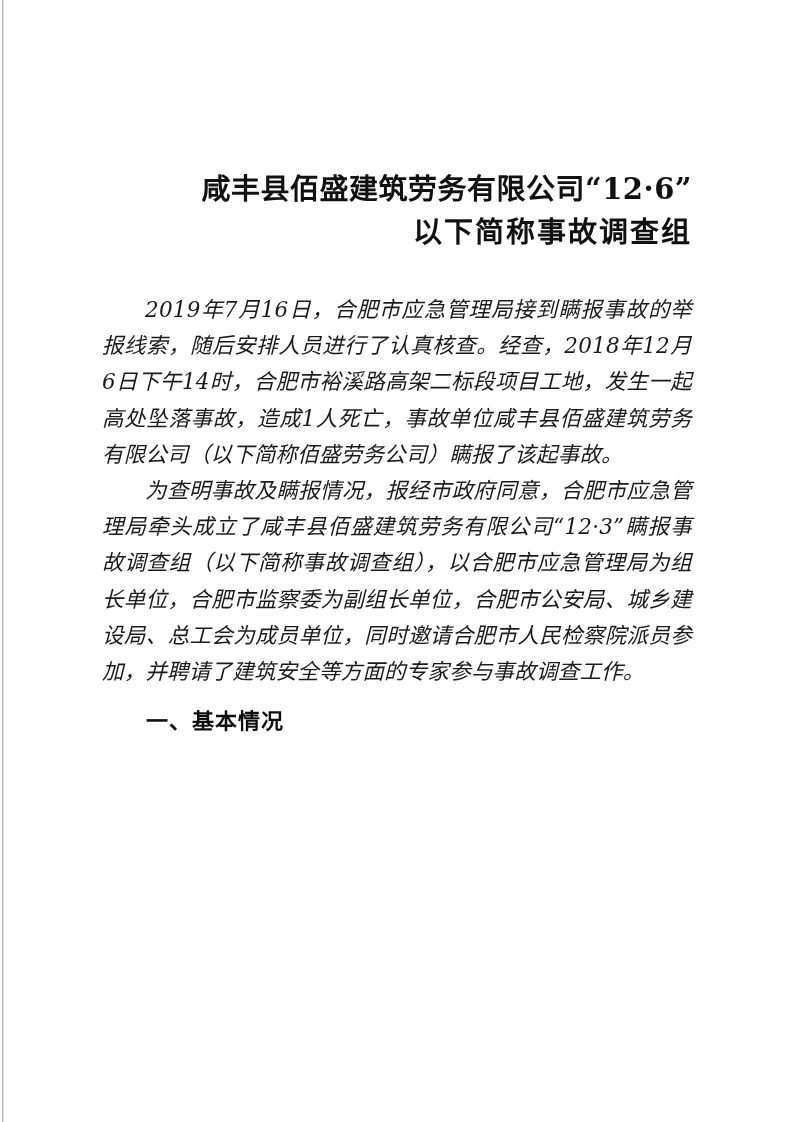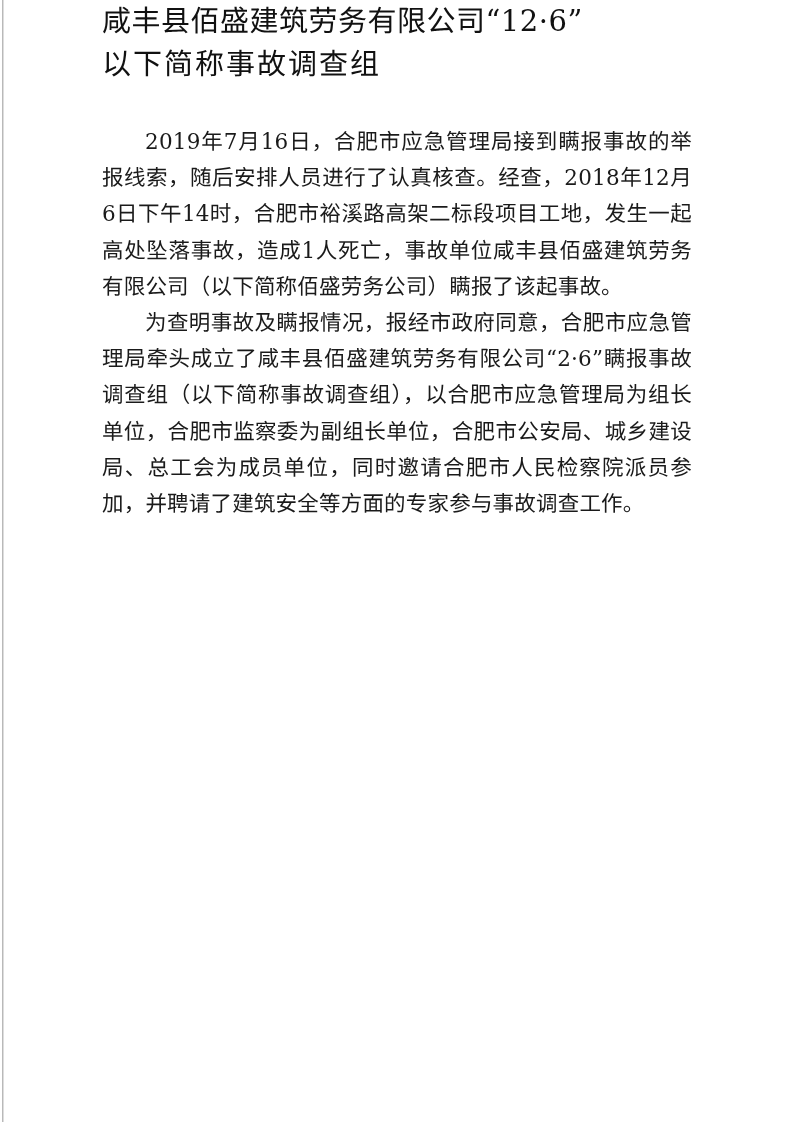--- a/index.html
+++ b/index.html
@@ -42,23 +42,24 @@
   .content {
     position: absolute;
     left: 102px;
     top: 0;
     width: 590px;
   }
 
   
   .doc-title {
     margin: 0;
-    text-align: left;
+    padding-top: 168px;
+    text-align: right;
     font-family: "DejaVu Serif", "Liberation Serif", serif;
-    font-weight: normal;
+    font-weight: bold;
     font-size: 29px;
     line-height: 43px;
     letter-spacing: 0.5px;
     color: #111111;
   }
   .doc-title .t-line {
     display: block;
     white-space: nowrap;
   }
   .doc-title .t-line-2 {
@@ -74,20 +75,21 @@
     margin: 0 0 0 0;
     font-family: "DejaVu Serif", "Liberation Serif", serif;
     font-size: 21.5px;
     line-height: 36.2px;
     color: #1a1a1a;
     text-align: justify;
     text-justify: inter-ideograph;
     text-indent: 2em;
     letter-spacing: 0.2px;
     word-break: break-all;
+    font-style: italic;
   }
 
   
   h2.section-heading {
     margin: 0;
     padding-top: 14px;
     font-family: "DejaVu Sans", "Liberation Sans", sans-serif;
     font-size: 22px;
     line-height: 36.2px;
     font-weight: bold;
@@ -108,21 +110,22 @@
 
     <h1 class="doc-title">
       <span class="t-line t-line-1">咸丰县佰盛建筑劳务有限公司“12·6”</span>
       <span class="t-line t-line-2">以下简称事故调查组</span>
     </h1>
 
     <div class="body-block">
 
       <p class="para">2019年7月16日，合肥市应急管理局接到瞒报事故的举报线索，随后安排人员进行了认真核查。经查，2018年12月6日下午14时，合肥市裕溪路高架二标段项目工地，发生一起高处坠落事故，造成1人死亡，事故单位咸丰县佰盛建筑劳务有限公司（以下简称佰盛劳务公司）瞒报了该起事故。</p>
 
-      <p class="para">为查明事故及瞒报情况，报经市政府同意，合肥市应急管理局牵头成立了咸丰县佰盛建筑劳务有限公司“2·6”瞒报事故调查组（以下简称事故调查组），以合肥市应急管理局为组长单位，合肥市监察委为副组长单位，合肥市公安局、城乡建设局、总工会为成员单位，同时邀请合肥市人民检察院派员参加，并聘请了建筑安全等方面的专家参与事故调查工作。</p>
+      <p class="para">为查明事故及瞒报情况，报经市政府同意，合肥市应急管理局牵头成立了咸丰县佰盛建筑劳务有限公司“12·3”瞒报事故调查组（以下简称事故调查组），以合肥市应急管理局为组长单位，合肥市监察委为副组长单位，合肥市公安局、城乡建设局、总工会为成员单位，同时邀请合肥市人民检察院派员参加，并聘请了建筑安全等方面的专家参与事故调查工作。</p>
 
 
+      <h2 class="section-heading">一、基本情况</h2>
 
     </div>
 
   </div>
 
 </div>
 
 </body></html>

